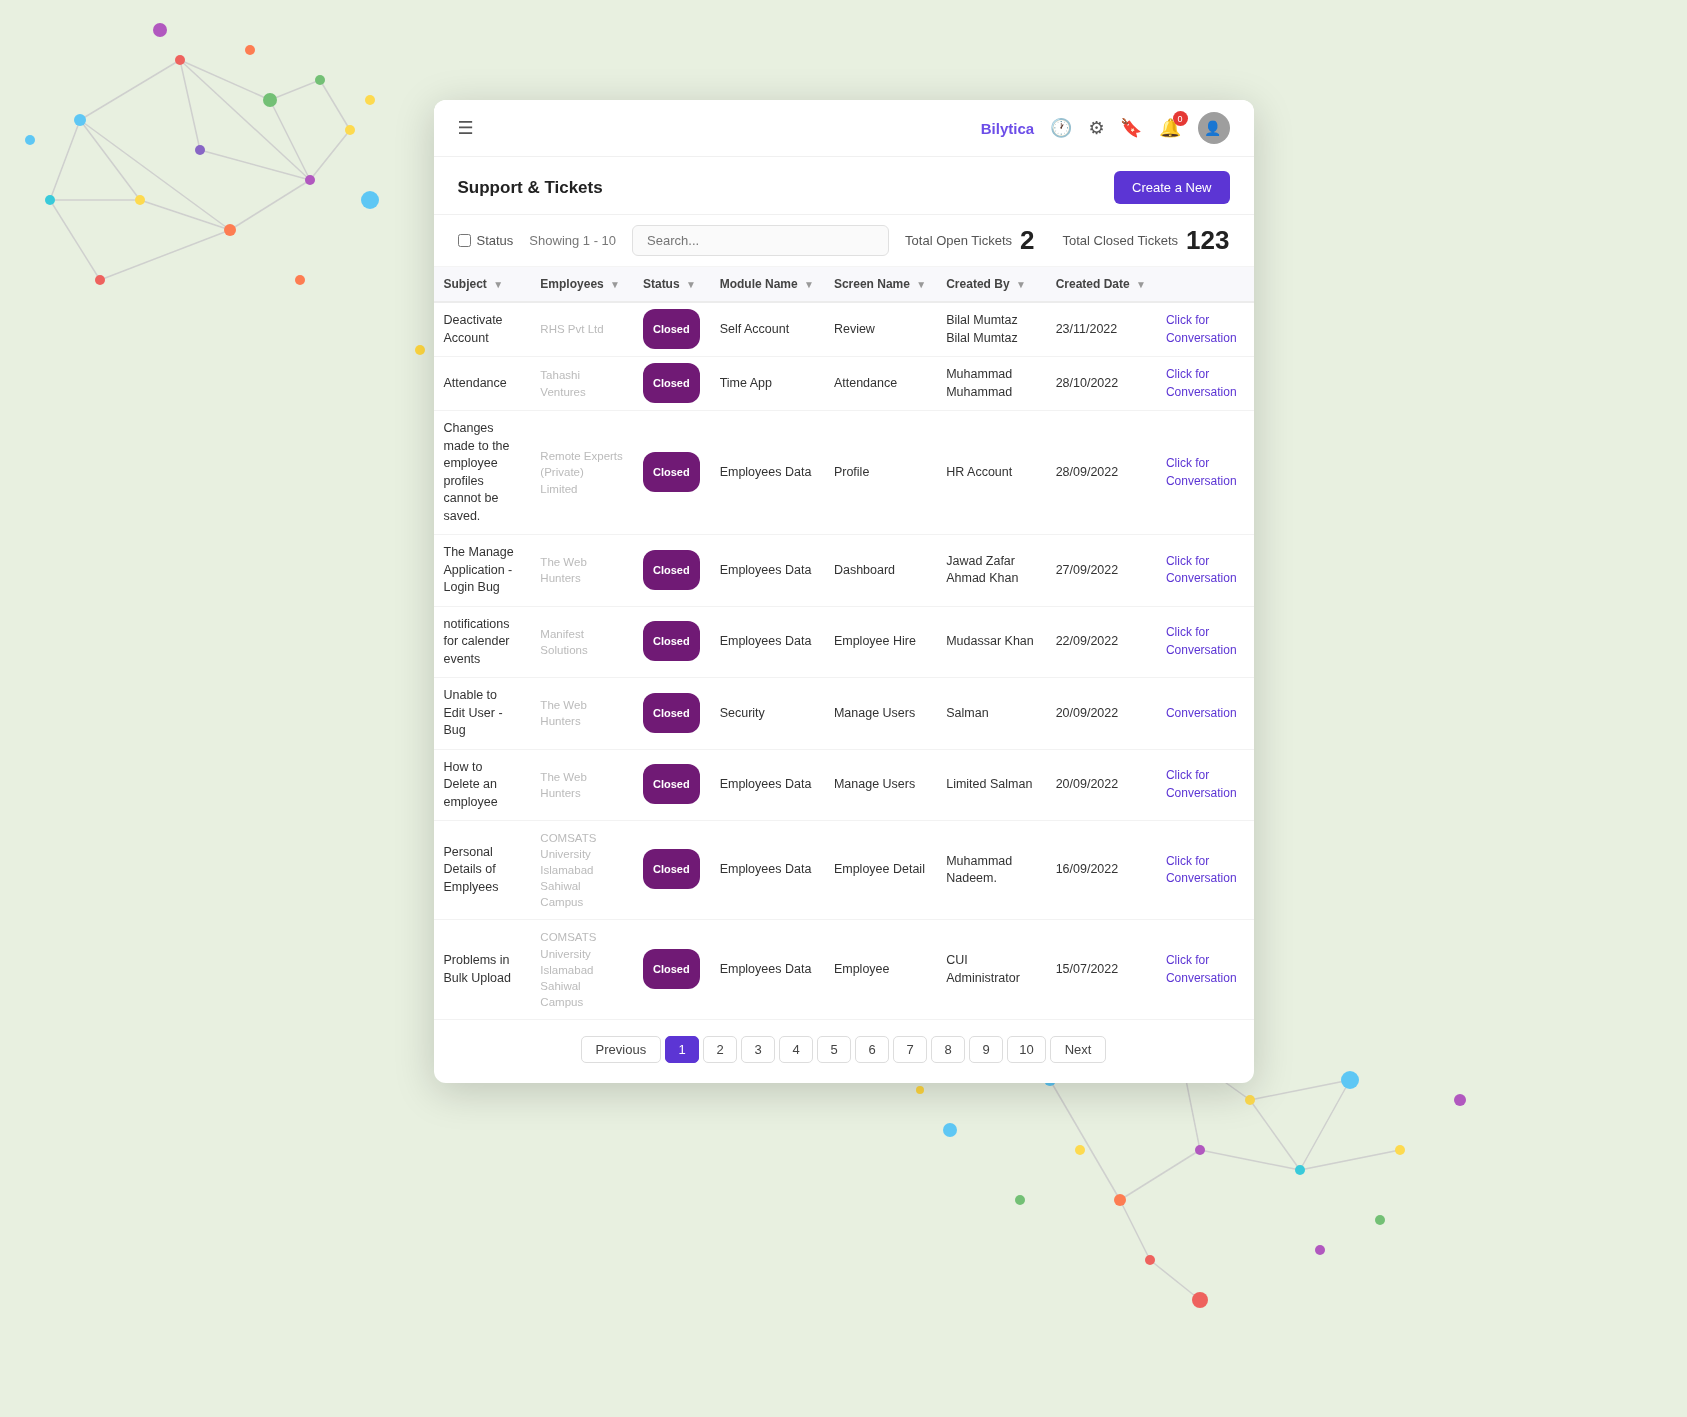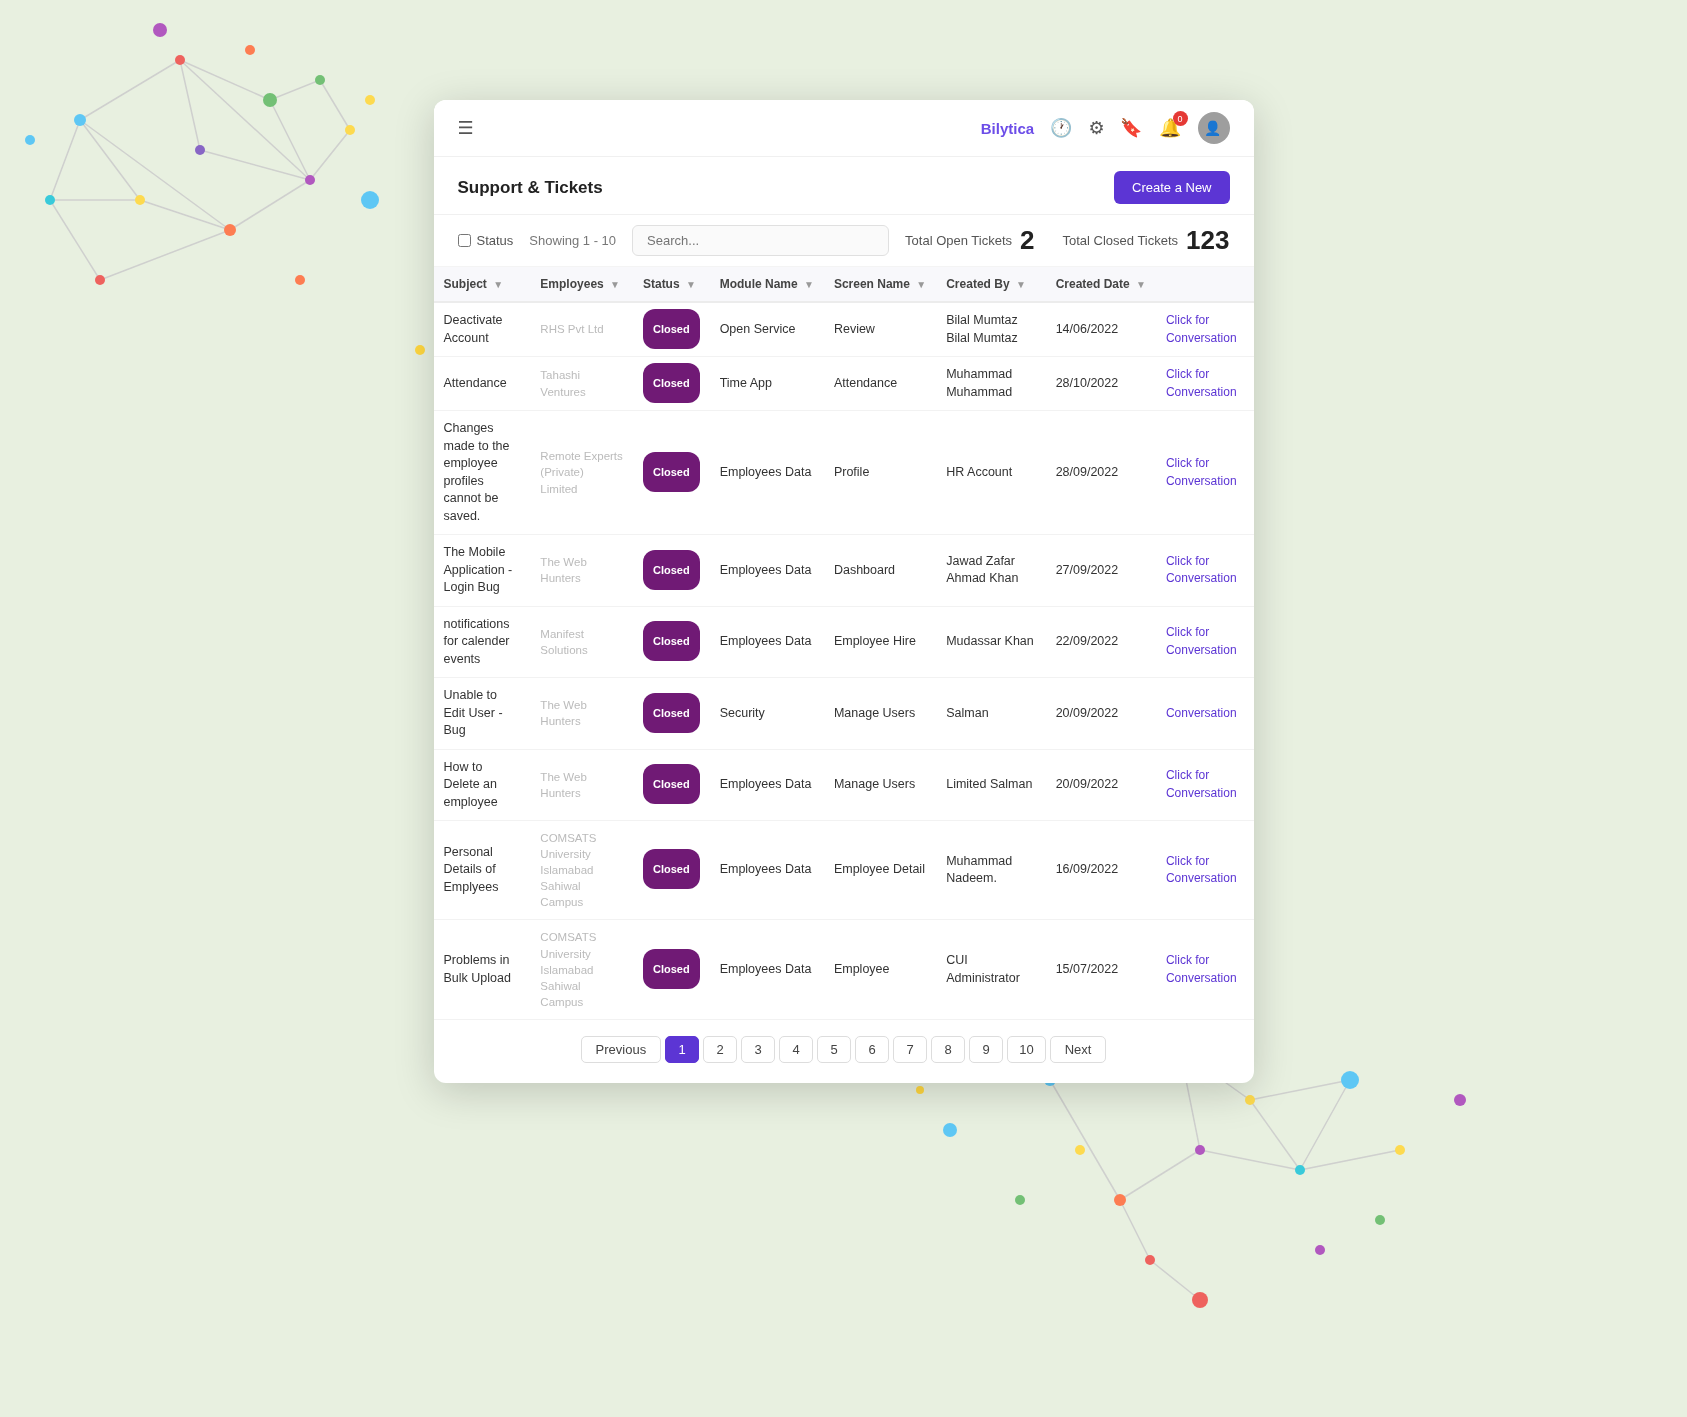--- a/index.html
+++ b/index.html
@@ -301,24 +301,24 @@
           <th>Created By <span class="sort-arrow">▼</span></th>
           <th>Created Date <span class="sort-arrow">▼</span></th>
           <th></th>
         </tr>
       </thead>
       <tbody id="table-body">
       <tr>
       <td style="font-size:12.5px;max-width:160px">Deactivate Account</td>
       <td class="employees-cell" style="max-width:120px;font-size:11.5px">RHS Pvt Ltd</td>
       <td><span class="badge-closed">Closed</span></td>
-      <td>Open Service</td>
+      <td>Self Account</td>
       <td>Review</td>
       <td>Bilal Mumtaz Bilal Mumtaz</td>
-      <td>14/06/2022</td>
+      <td>23/11/2022</td>
       <td><a class="conv-link" href="#">Click for Conversation</a></td>
     </tr>
           <tr>
       <td style="font-size:12.5px;max-width:160px">Attendance</td>
       <td class="employees-cell" style="max-width:120px;font-size:11.5px">Tahashi Ventures</td>
       <td><span class="badge-closed">Closed</span></td>
       <td>Time App</td>
       <td>Attendance</td>
       <td>Muhammad Muhammad</td>
       <td>28/10/2022</td>
@@ -328,21 +328,21 @@
       <td style="font-size:12.5px;max-width:160px">Changes made to the employee profiles cannot be saved.</td>
       <td class="employees-cell" style="max-width:120px;font-size:11.5px">Remote Experts (Private) Limited</td>
       <td><span class="badge-closed">Closed</span></td>
       <td>Employees Data</td>
       <td>Profile</td>
       <td>HR Account</td>
       <td>28/09/2022</td>
       <td><a class="conv-link" href="#">Click for Conversation</a></td>
     </tr>
           <tr>
-      <td style="font-size:12.5px;max-width:160px">The Mobile Application - Login Bug</td>
+      <td style="font-size:12.5px;max-width:160px">The Manage Application - Login Bug</td>
       <td class="employees-cell" style="max-width:120px;font-size:11.5px">The Web Hunters</td>
       <td><span class="badge-closed">Closed</span></td>
       <td>Employees Data</td>
       <td>Dashboard</td>
       <td>Jawad Zafar Ahmad Khan</td>
       <td>27/09/2022</td>
       <td><a class="conv-link" href="#">Click for Conversation</a></td>
     </tr>
           <tr>
       <td style="font-size:12.5px;max-width:160px">notifications for calender events</td>

